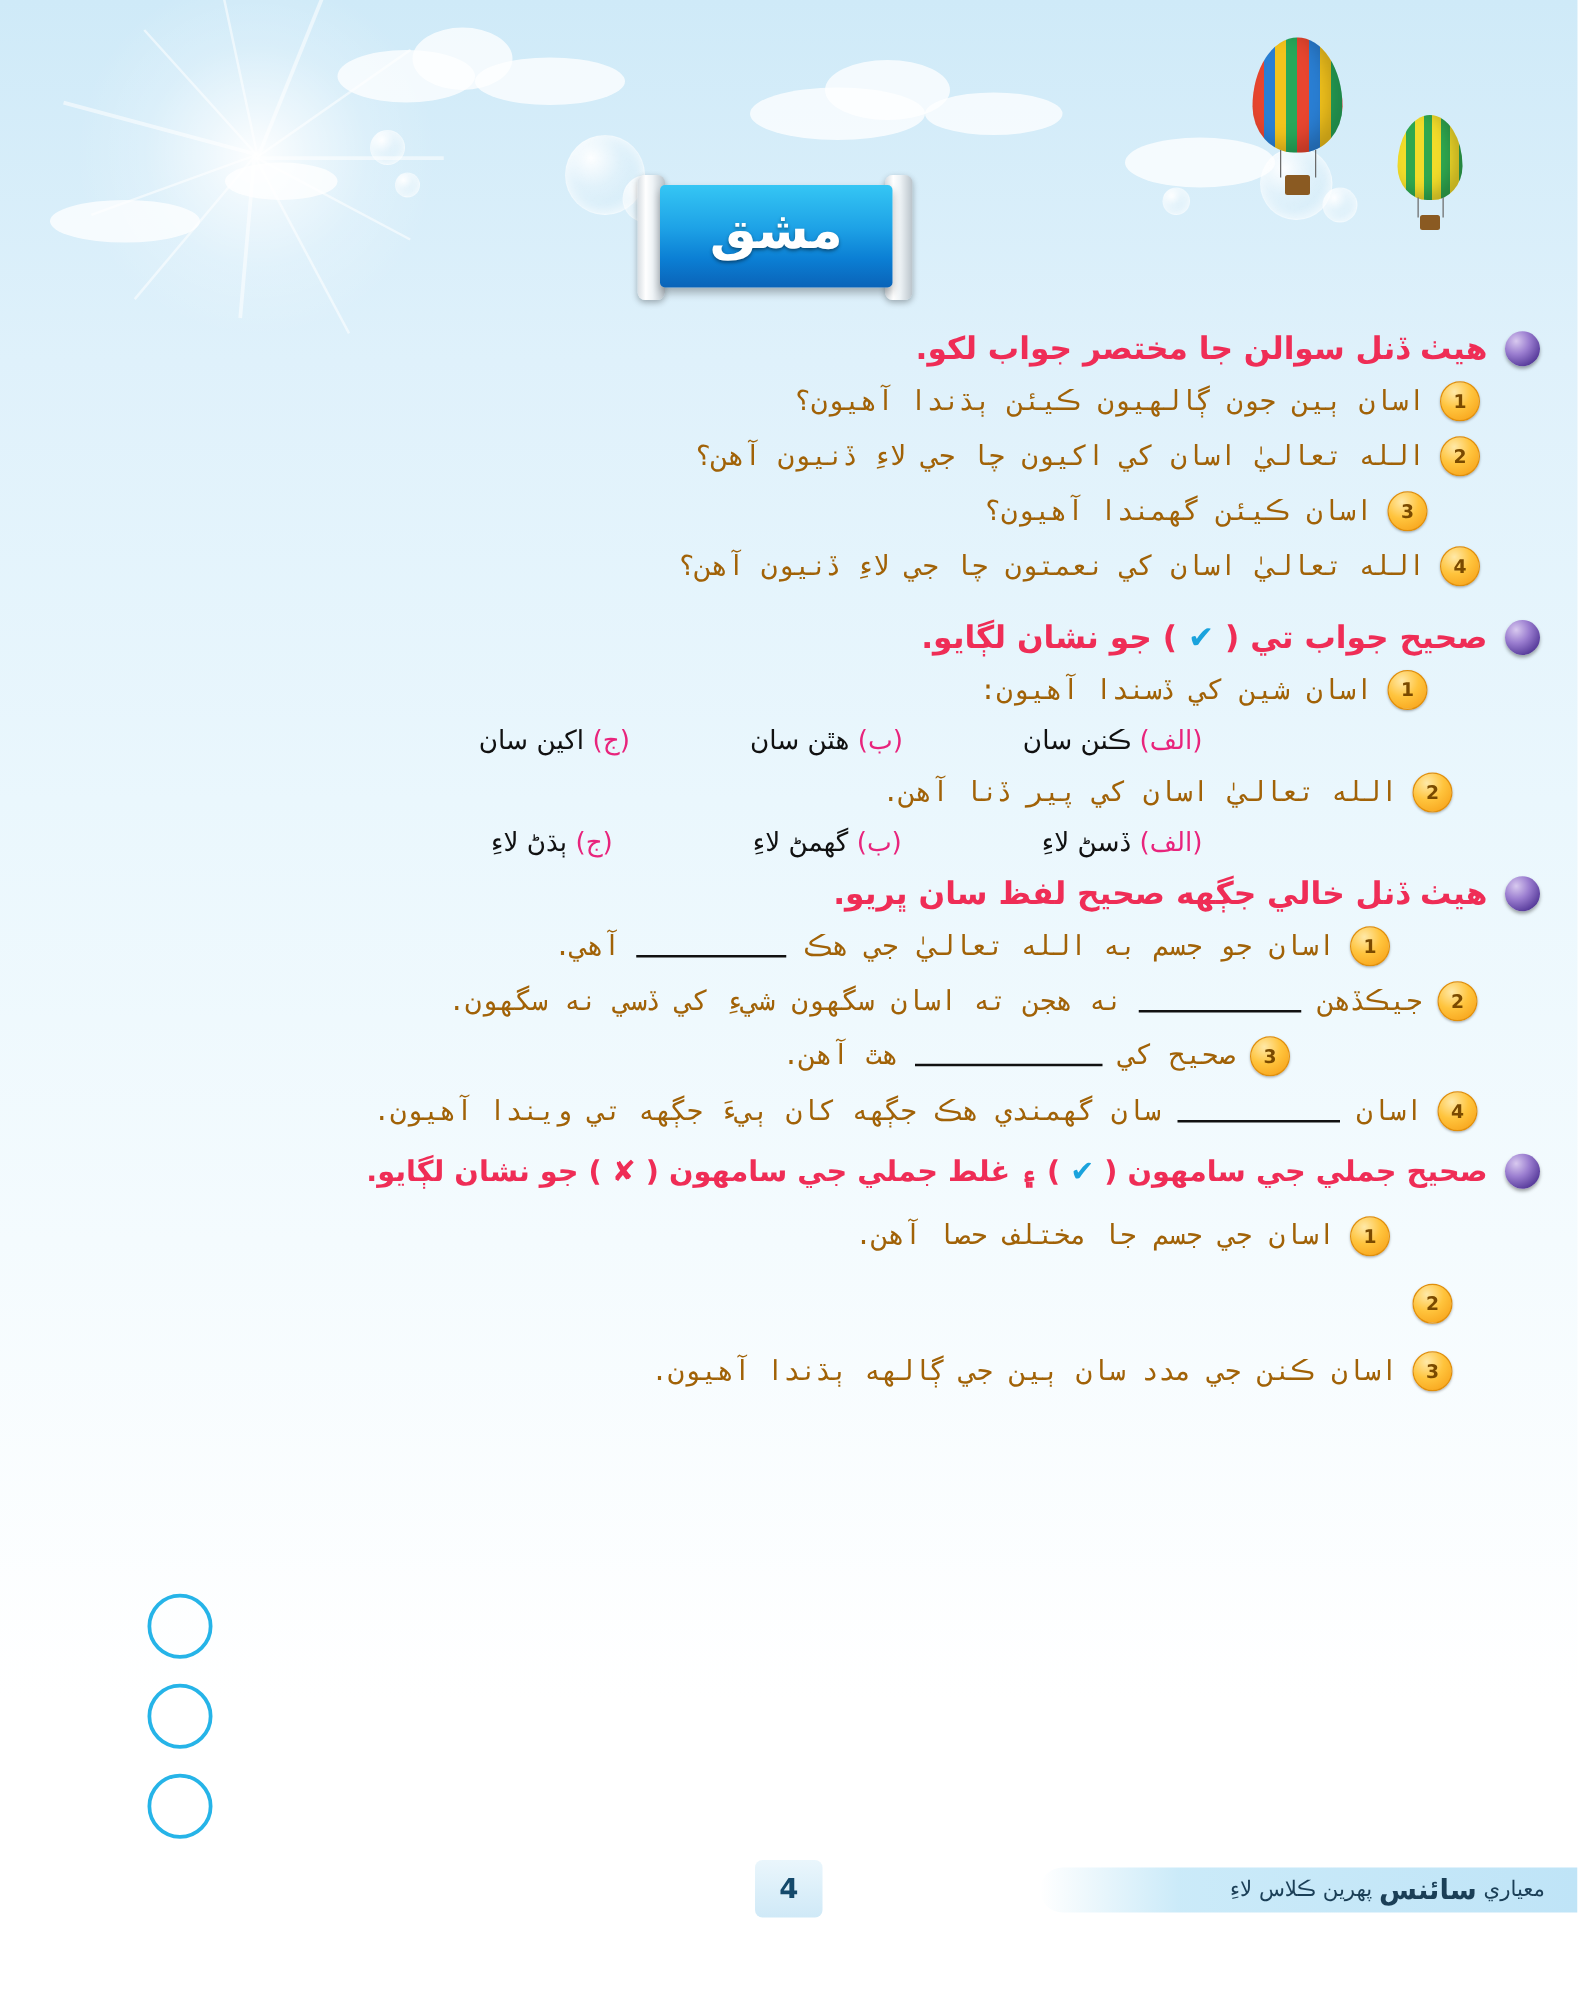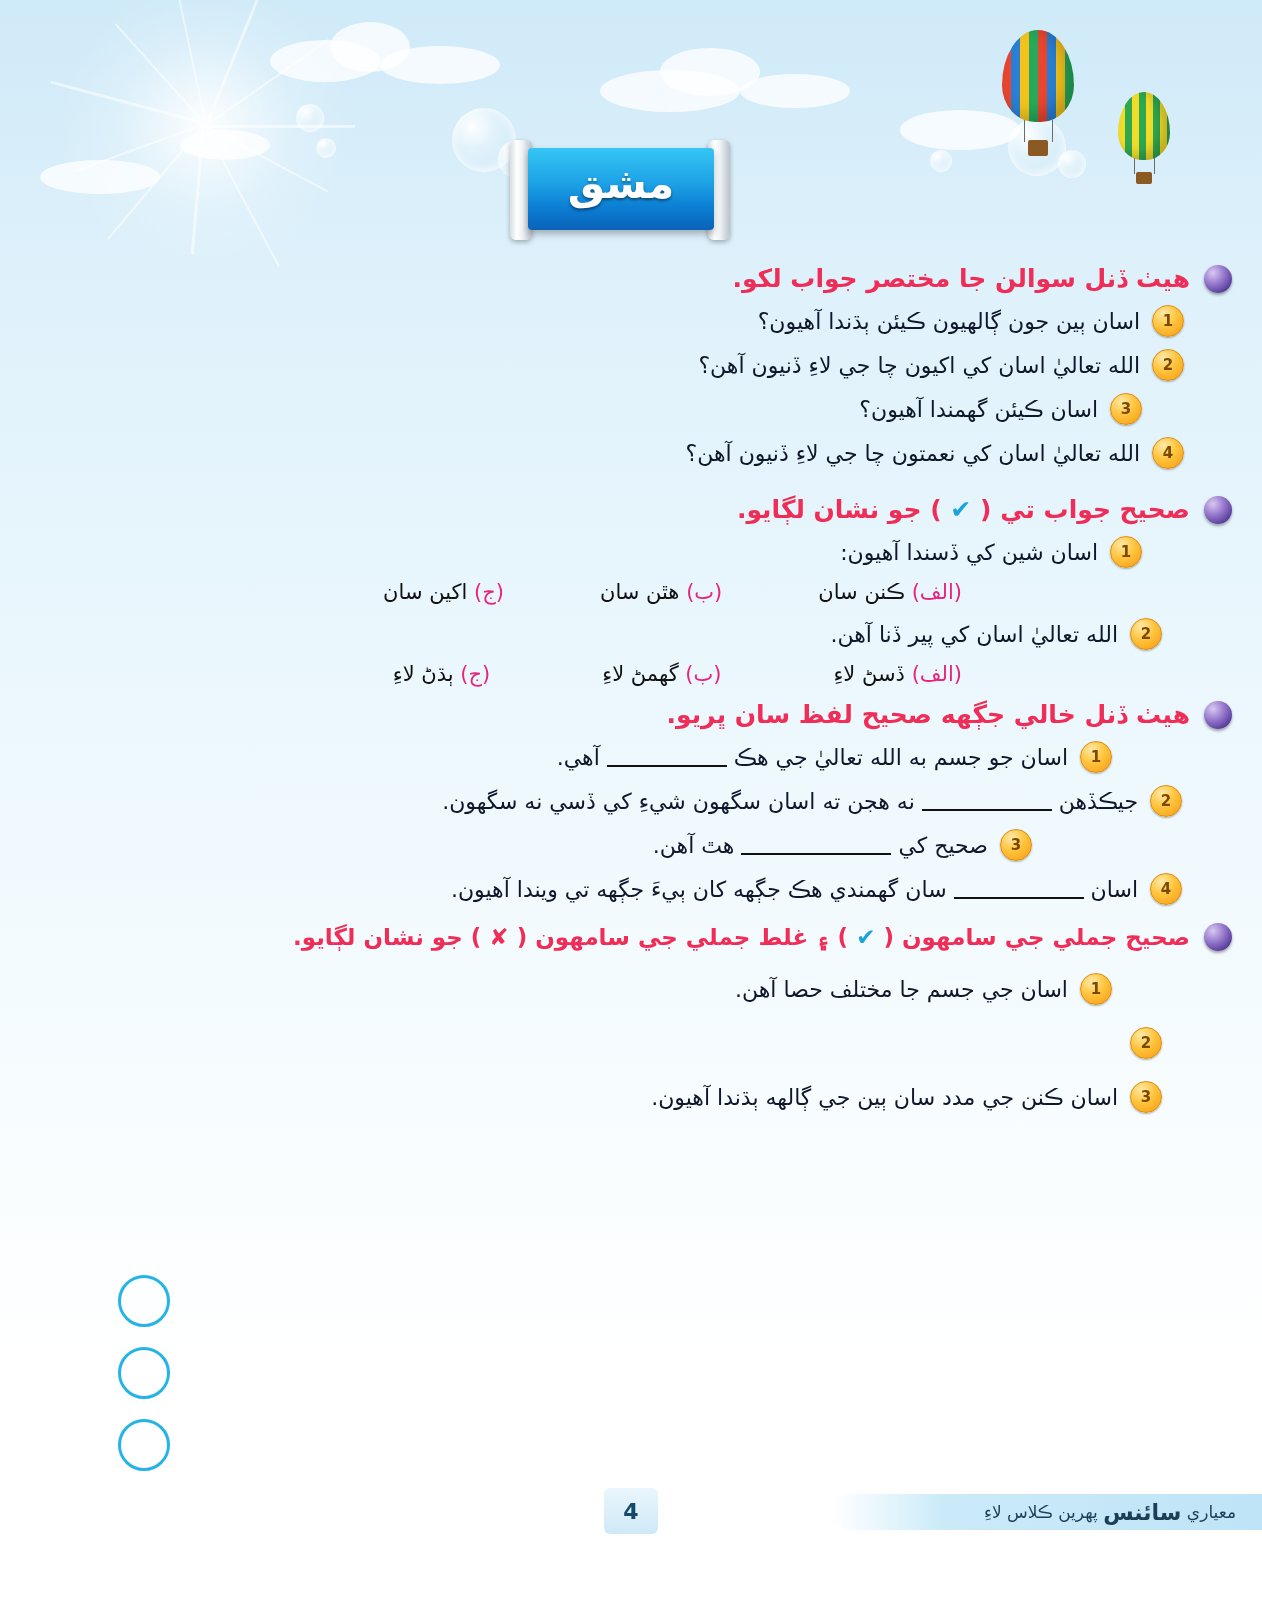--- a/index.html
+++ b/index.html
@@ -64,21 +64,21 @@
   .sec-head .title .no{color:#ef2d56;}
 
   .q{display:flex;align-items:center;justify-content:flex-start;gap:12px;padding-right:78px;margin:12px 0;}
   .q .num{
     width:30px;height:30px;flex:0 0 auto;border-radius:50%;
     background:radial-gradient(circle at 35% 25%,#ffe9a8 0%,#ffc43d 45%,#f59b12 100%);
     border:1px solid #e08e0b;color:#7a4a00;font-size:15px;font-weight:bold;
     display:flex;align-items:center;justify-content:center;
     box-shadow:0 1px 2px rgba(0,0,0,.3);
   }
-  .q .txt{font-size:22px;color:#0f172a;white-space:nowrap;}
+  .q .txt{font-size:22px;color:#a16207;white-space:nowrap;font-family:Liberation Mono, monospace;}
   .q.right-shift{padding-right:120px;}
 
   .opts{display:flex;justify-content:flex-start;gap:70px;padding-right:160px;margin:4px 0 14px 0;font-size:21px;}
   .opts .opt .lbl{color:#e8247c;}
   .opts .opt .val{color:#111;margin-left:40px;}
 
   .blank{display:inline-block;border-bottom:2px solid #111;height:0;vertical-align:-2px;}
 
   
   .circles{position:absolute;left:118px;top:1275px;}

